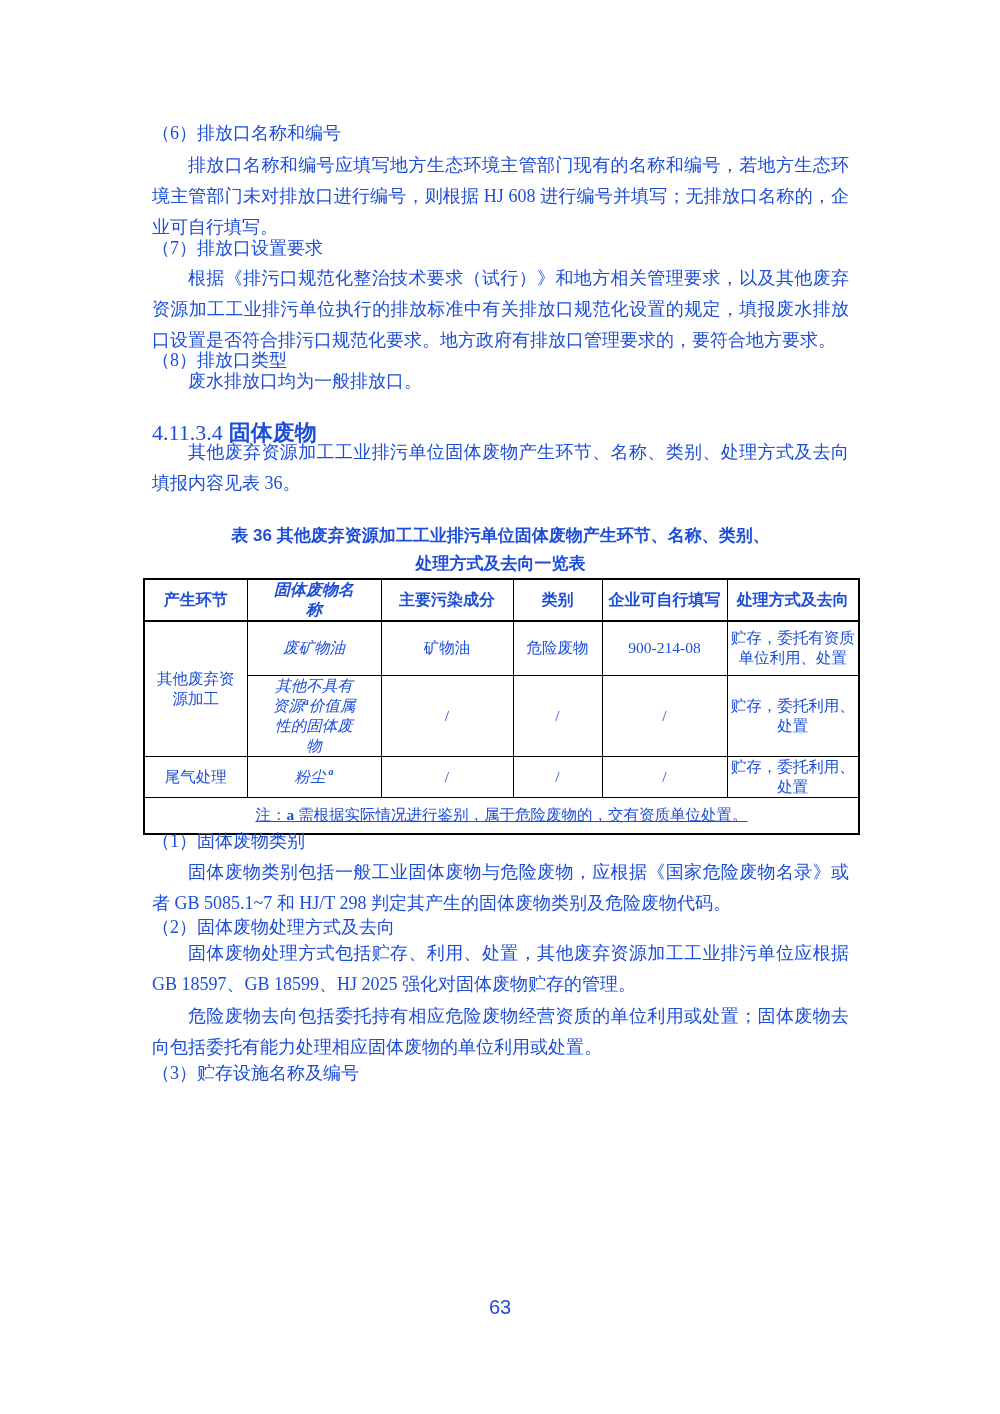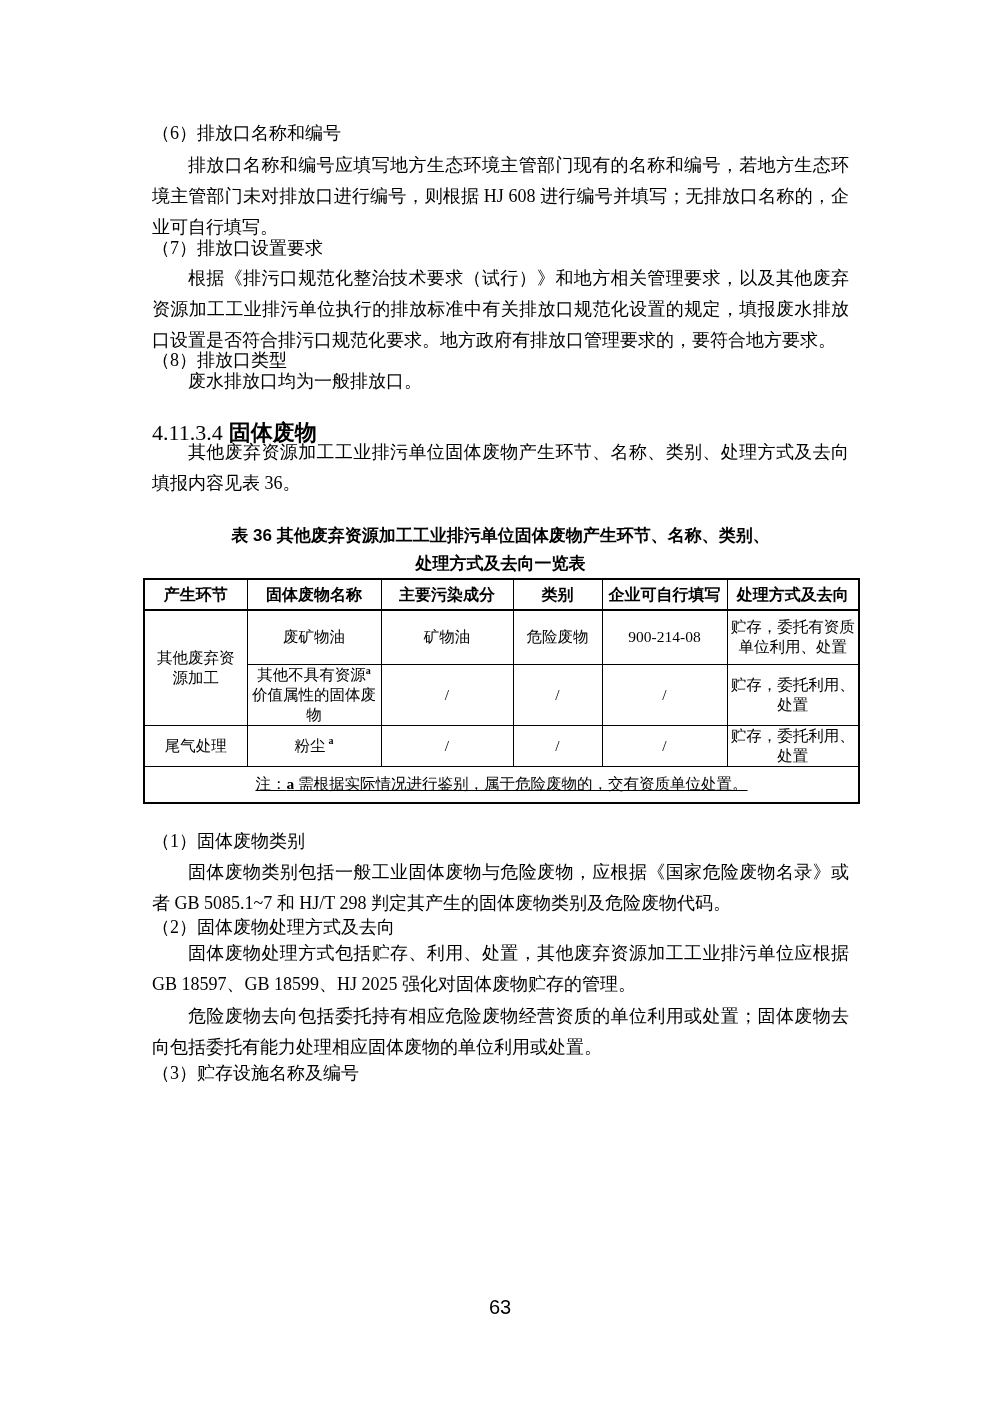--- a/index.html
+++ b/index.html
@@ -1,19 +1,19 @@
 <!DOCTYPE html>
 <html lang="zh"><head>
 <meta charset="utf-8">
 <style>
   html,body{margin:0;padding:0;background:#ffffff;}
   .page{
     position:relative;
     width:1000px;height:1414px;
-    background:#ffffff;color:#000000;
+    background:#ffffff;color:#1d4ed8;
     font-family:"Liberation Serif","DejaVu Serif",serif;
     overflow:hidden;
   }
   .abs{position:absolute;}
   .txt{
     left:152px;width:697px;
     font-size:18px;line-height:31px;
   }
   .item{text-align:left;}
   .body{text-align:justify;text-justify:inter-ideograph;text-indent:36px;}
@@ -32,21 +32,21 @@
     font-size:15.5px;
   }
   .t36 th,.t36 td{border:1px solid #000000;text-align:center;vertical-align:middle;line-height:20px;overflow:hidden;}
   .t36 thead th{
     font-family:"Liberation Sans","DejaVu Sans",sans-serif;
     font-weight:bold;font-size:16px;padding:0 2px;
     border-bottom:2px solid #000;
   }
   .t36 td{font-family:"Liberation Serif","DejaVu Serif",serif;}
   .t36 .c1{padding:0 8px;}
-  .t36 .c2{padding:0 4px;}
+  .t36 .c2{padding:0 22px;font-style:italic;}
   .t36 .c3,.t36 .c4,.t36 .c5{padding:0 4px;}
   .t36 .c6{padding:0 2px;}
   .r-head{height:31px;}
   .r1{height:54px;}
   .r2{height:60px;}
   .r3{height:39px;}
   .r-note{height:37px;}
   .t36 .note-cell{text-align:center;padding:0 10px;text-decoration:underline;}
   .t36 sup{font-size:10px;font-weight:bold;vertical-align:super;line-height:0;}
   .t36 sup.gap{margin-left:3px;}

